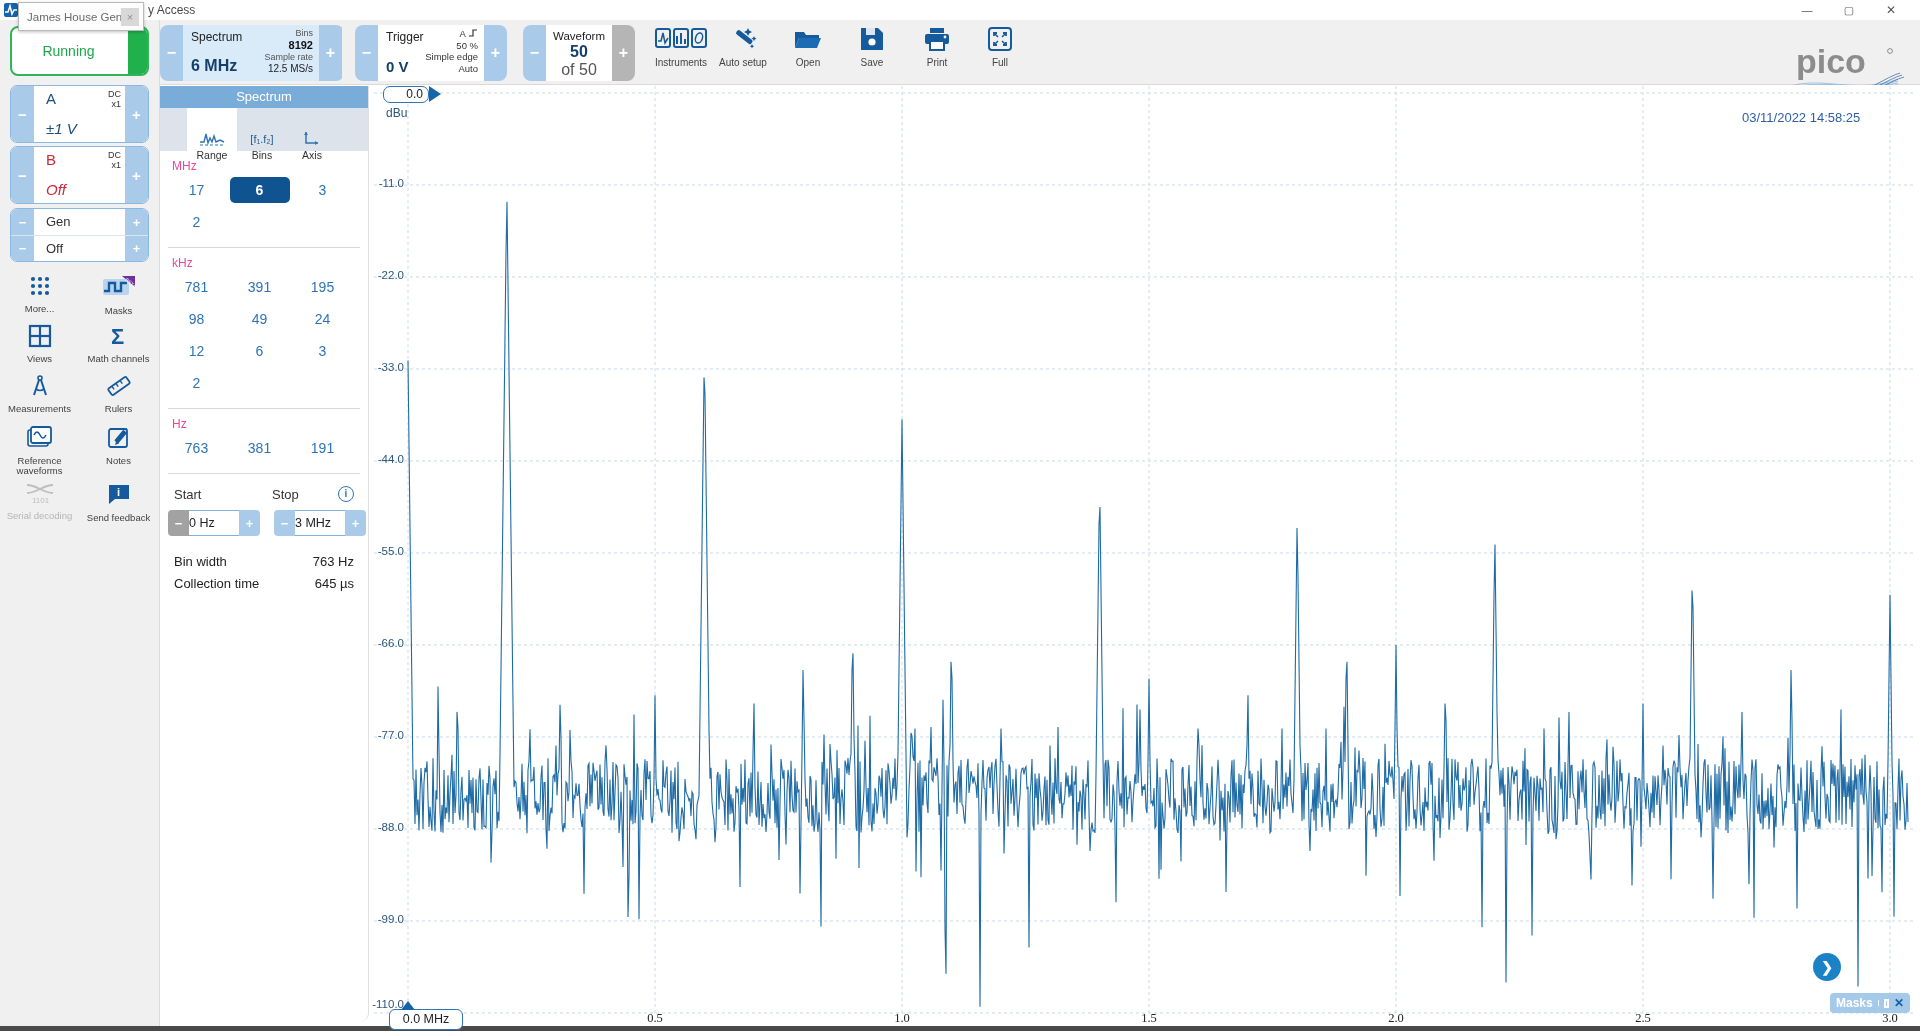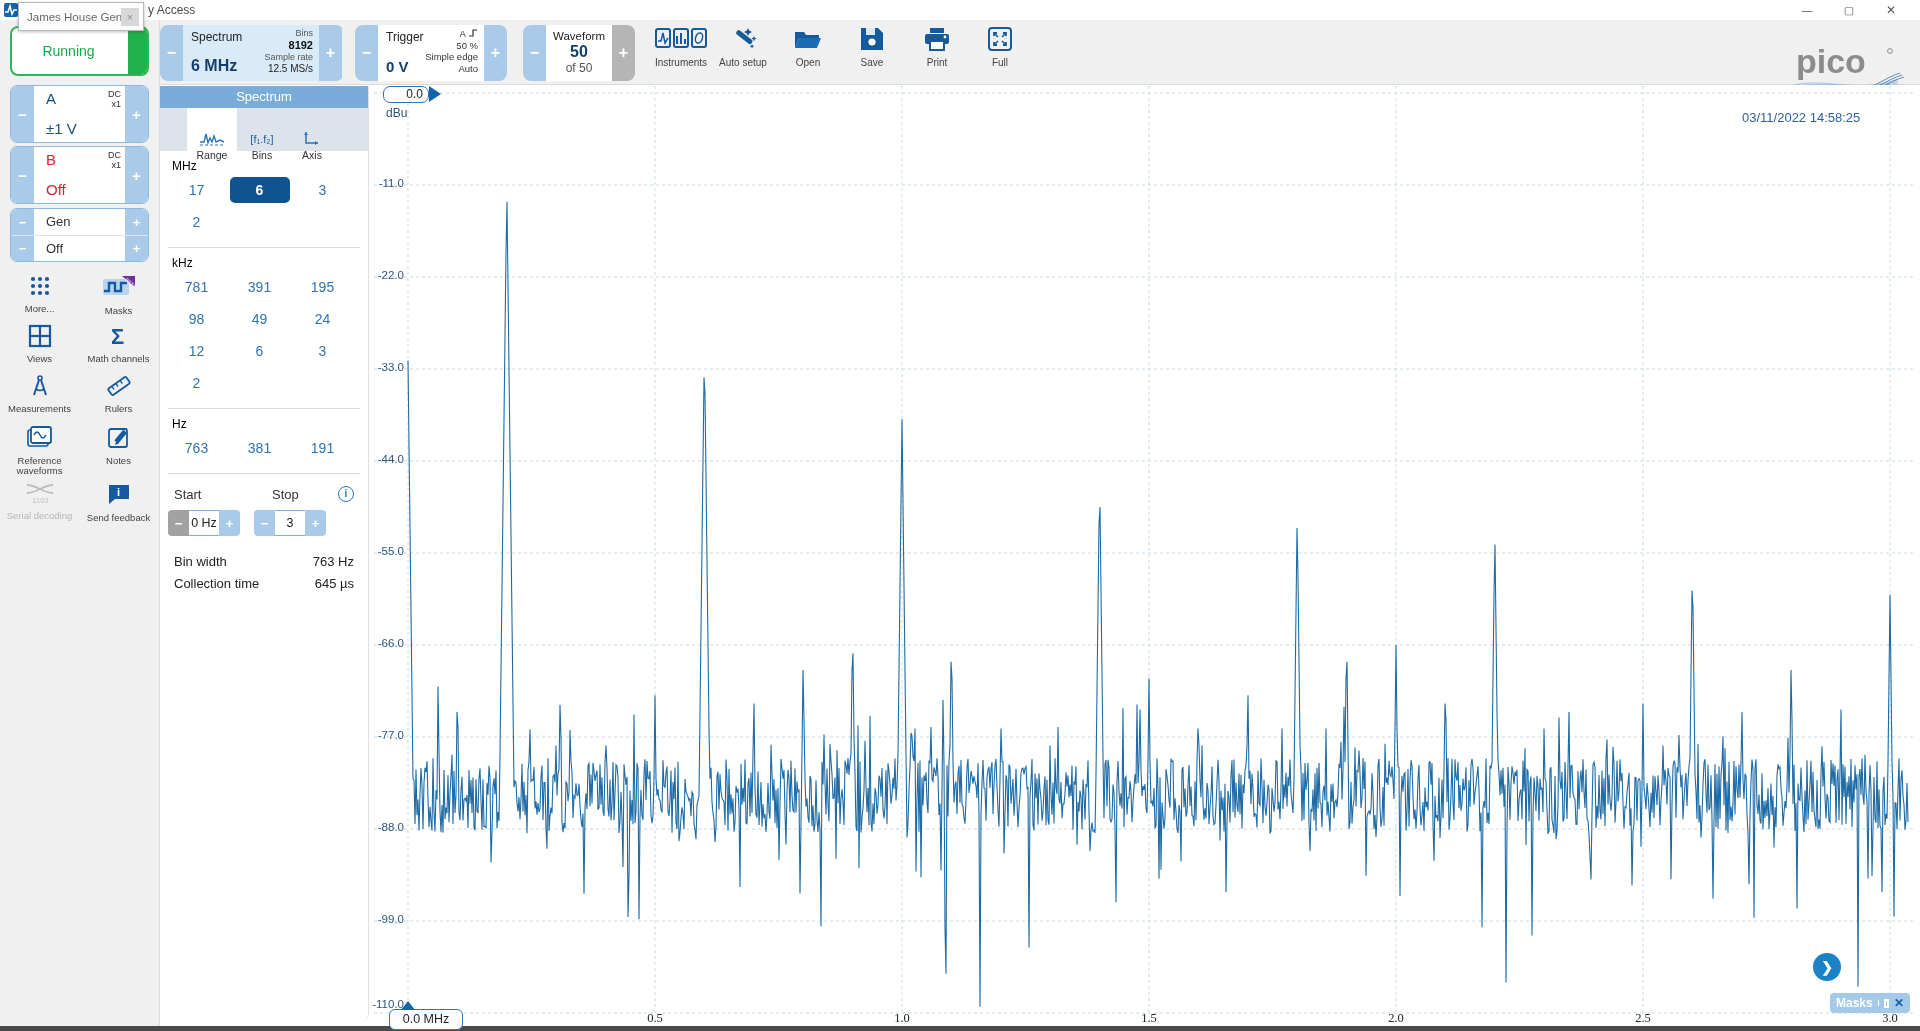--- a/index.html
+++ b/index.html
@@ -25,74 +25,74 @@
   .sidebtn{width:23px;height:56px;background:#a9cbe9;color:#fff;font-size:16px;font-weight:bold;border:none;display:flex;align-items:center;justify-content:center;cursor:pointer;padding:0;}
   .sidebtn.gray{background:#b5b5b5;}
   .blk-main{position:relative;height:56px;}
   .blk-title{position:absolute;left:8px;top:5px;font-size:12px;color:#222;}
   .blk-value{position:absolute;left:8px;bottom:6px;font-size:16px;font-weight:bold;color:#13406b;}
   .blk-right{position:absolute;right:6px;top:3px;text-align:right;line-height:1.22;}
   .blk-right .s9{font-size:9px;color:#555;} .blk-right .s10{font-size:10px;color:#222;} .blk-right .s11b{font-size:11px;font-weight:bold;color:#111;}
   .wave-main{width:66px;background:#fff;text-align:center;}
   .wave-main .t{font-size:11.5px;color:#222;margin-top:5px;}
   .wave-main .v{font-size:16px;font-weight:bold;color:#13406b;margin-top:1px;}
-  .wave-main .o{font-size:12px;color:#555;margin-top:0;}
+  .wave-main .o{font-size:16px;color:#555;margin-top:0;}
   .tbtn{position:absolute;top:4px;width:64px;height:58px;text-align:center;cursor:pointer;}
   .tbtn svg{display:inline-block;margin-top:2px;}
   .tbtn .lbl{font-size:10px;color:#444;margin-top:1px;white-space:nowrap;}
 
   
   .picologo{position:absolute;left:1786px;top:23px;width:120px;height:60px;}
 
   
   .sidebar{position:absolute;left:0;top:20px;width:160px;height:1006px;background:#f0f0f0;border-right:1px solid #dcdcdc;}
   .runbtn{position:relative;margin:6px 10px 0 10px;height:50px;background:#fff;border:2px solid #2fb457;border-radius:8px;cursor:pointer;overflow:hidden;}
   .runbtn .t{position:absolute;left:0;right:22px;top:0;bottom:0;display:flex;align-items:center;justify-content:center;color:#1ca84a;font-size:14px;}
   .runbtn .g{position:absolute;right:0;top:0;bottom:0;width:19px;background:#21b14c;}
   .chblock{position:relative;margin:9px 10px 0 10px;height:58px;display:flex;border:1px solid #8ab8e0;border-radius:7px;background:#fff;overflow:hidden;}
   .chblock.b{margin-top:3px;}
   .chbtn{width:23px;background:#a9cbe9;color:#fff;font-weight:bold;font-size:15px;display:flex;align-items:center;justify-content:center;cursor:pointer;}
   .chmid{flex:1;position:relative;cursor:pointer;}
   .chname{position:absolute;left:12px;top:4px;font-size:15px;color:#1b4e79;}
   .chname.red{color:#cc2936;}
   .chcoup{position:absolute;right:4px;top:3px;text-align:right;font-size:9px;color:#333;line-height:1.15;}
-  .chrange{position:absolute;left:12px;bottom:5px;font-size:15px;color:#1b4e79;}
+  .chrange{position:absolute;left:12px;bottom:5px;font-size:15px;color:#1b4e79;font-style:italic;}
   .chrange.red{color:#cc2936;}
   .genblock{margin:4px 10px 0 10px;border:1px solid #8ab8e0;border-radius:7px;background:#fff;overflow:hidden;}
   .genrow{display:flex;height:26px;align-items:stretch;}
   .genrow+.genrow{border-top:1px solid #d9e6f2;}
   .genrow .chbtn{width:23px;font-size:13px;}
   .genlbl{flex:1;font-size:13px;color:#333;line-height:26px;padding-left:12px;cursor:pointer;}
   .tools{display:grid;grid-template-columns:79px 79px;margin-top:8px;}
   .tool{position:relative;text-align:center;padding-top:4px;cursor:pointer;min-height:50px;}
   .tool .lbl{font-size:9.5px;color:#3f3f3f;line-height:1.1;margin-top:2px;}
   .tool.disabled{cursor:default;}
   .tool.disabled .lbl{color:#b5b5b5;}
 
   
   .panel{position:absolute;left:160px;top:86px;width:209px;height:935px;background:#fff;border-right:1px solid #e0e0e0;border-radius:0 0 8px 8px;}
   .panel-header{height:22px;background:#79acd8;color:#fff;font-size:13px;text-align:center;line-height:22px;}
   .ptabs{height:43px;background:#dce3ea;display:flex;padding-left:27px;}
   .ptab{width:50px;text-align:center;padding-top:20px;cursor:pointer;}
   .ptab.active{background:#fff;}
   .ptab .ic{height:21px;display:flex;align-items:center;justify-content:center;color:#1f5c99;font-size:11px;}
   .ptab .lbl{font-size:10.5px;color:#333;}
-  .seclbl{margin:8px 0 4px 12px;font-size:12px;color:#000000;}
+  .seclbl{margin:8px 0 4px 12px;font-size:12px;color:#ec4899;}
   .grid3{display:grid;grid-template-columns:63px 63px 63px;row-gap:6px;margin-left:5px;justify-items:center;}
   .numcell{height:26px;line-height:26px;min-width:60px;text-align:center;font-size:14px;color:#2e74b6;cursor:pointer;border-radius:5px;}
   .numcell.sel{background:#0f5391;color:#fff;font-weight:bold;}
   .phr{border:none;border-top:1px solid #d9d9d9;margin:12px 8px 0 8px;}
   .sslbls{display:flex;margin:12px 14px 0 14px;font-size:13px;color:#333;align-items:center;}
   .sslbls .start{width:98px;} .sslbls .stop{flex:1;}
   .infoi{width:16px;height:16px;border:1.5px solid #2e74b6;border-radius:50%;color:#2e74b6;font-size:10px;font-weight:bold;text-align:center;line-height:13px;cursor:pointer;}
   .steppers{display:flex;gap:14px;margin:8px 0 0 8px;}
   .stepper{display:flex;height:26px;border-radius:4px;overflow:hidden;}
   .stp{width:21px;color:#fff;font-weight:bold;font-size:13px;border:none;cursor:pointer;padding:0;background:#a9cbe9;}
   .stp.dis{background:#a2a2a2;}
-  .stv{width:30px;border-top:1px solid #7fb2de;border-bottom:1px solid #7fb2de;background:#fff;font-size:12.5px;color:#222;text-align:center;line-height:24px;}
+  .stv{width:50px;border-top:1px solid #7fb2de;border-bottom:1px solid #7fb2de;background:#fff;font-size:12.5px;color:#222;text-align:left;line-height:24px;}
   .irow{display:flex;justify-content:space-between;margin:18px 14px 0 14px;font-size:13px;color:#222;}
   .irow+.irow{margin-top:7px;}
 
   
   .chart{position:absolute;left:370px;top:85px;width:1550px;height:941px;background:#fff;}
   .chart svg.plot{position:absolute;left:0;top:0;}
   .ytick{position:absolute;left:-22px;width:56px;text-align:right;font-size:11.5px;color:#2c567c;}
   .xtick{position:absolute;width:44px;text-align:center;font-size:12.5px;color:#222;top:926px;font-family:Liberation Serif, serif;}
   .yflag{position:absolute;left:13px;top:1px;width:46px;height:17px;background:#fff;border:1.5px solid #2e74b6;border-radius:7px;font-size:12px;color:#222;text-align:right;padding-right:5px;line-height:14px;}
   .yflag:after{content:"";position:absolute;right:-13px;top:-1.5px;border-left:12px solid #1563a8;border-top:8.5px solid transparent;border-bottom:8.5px solid transparent;}

